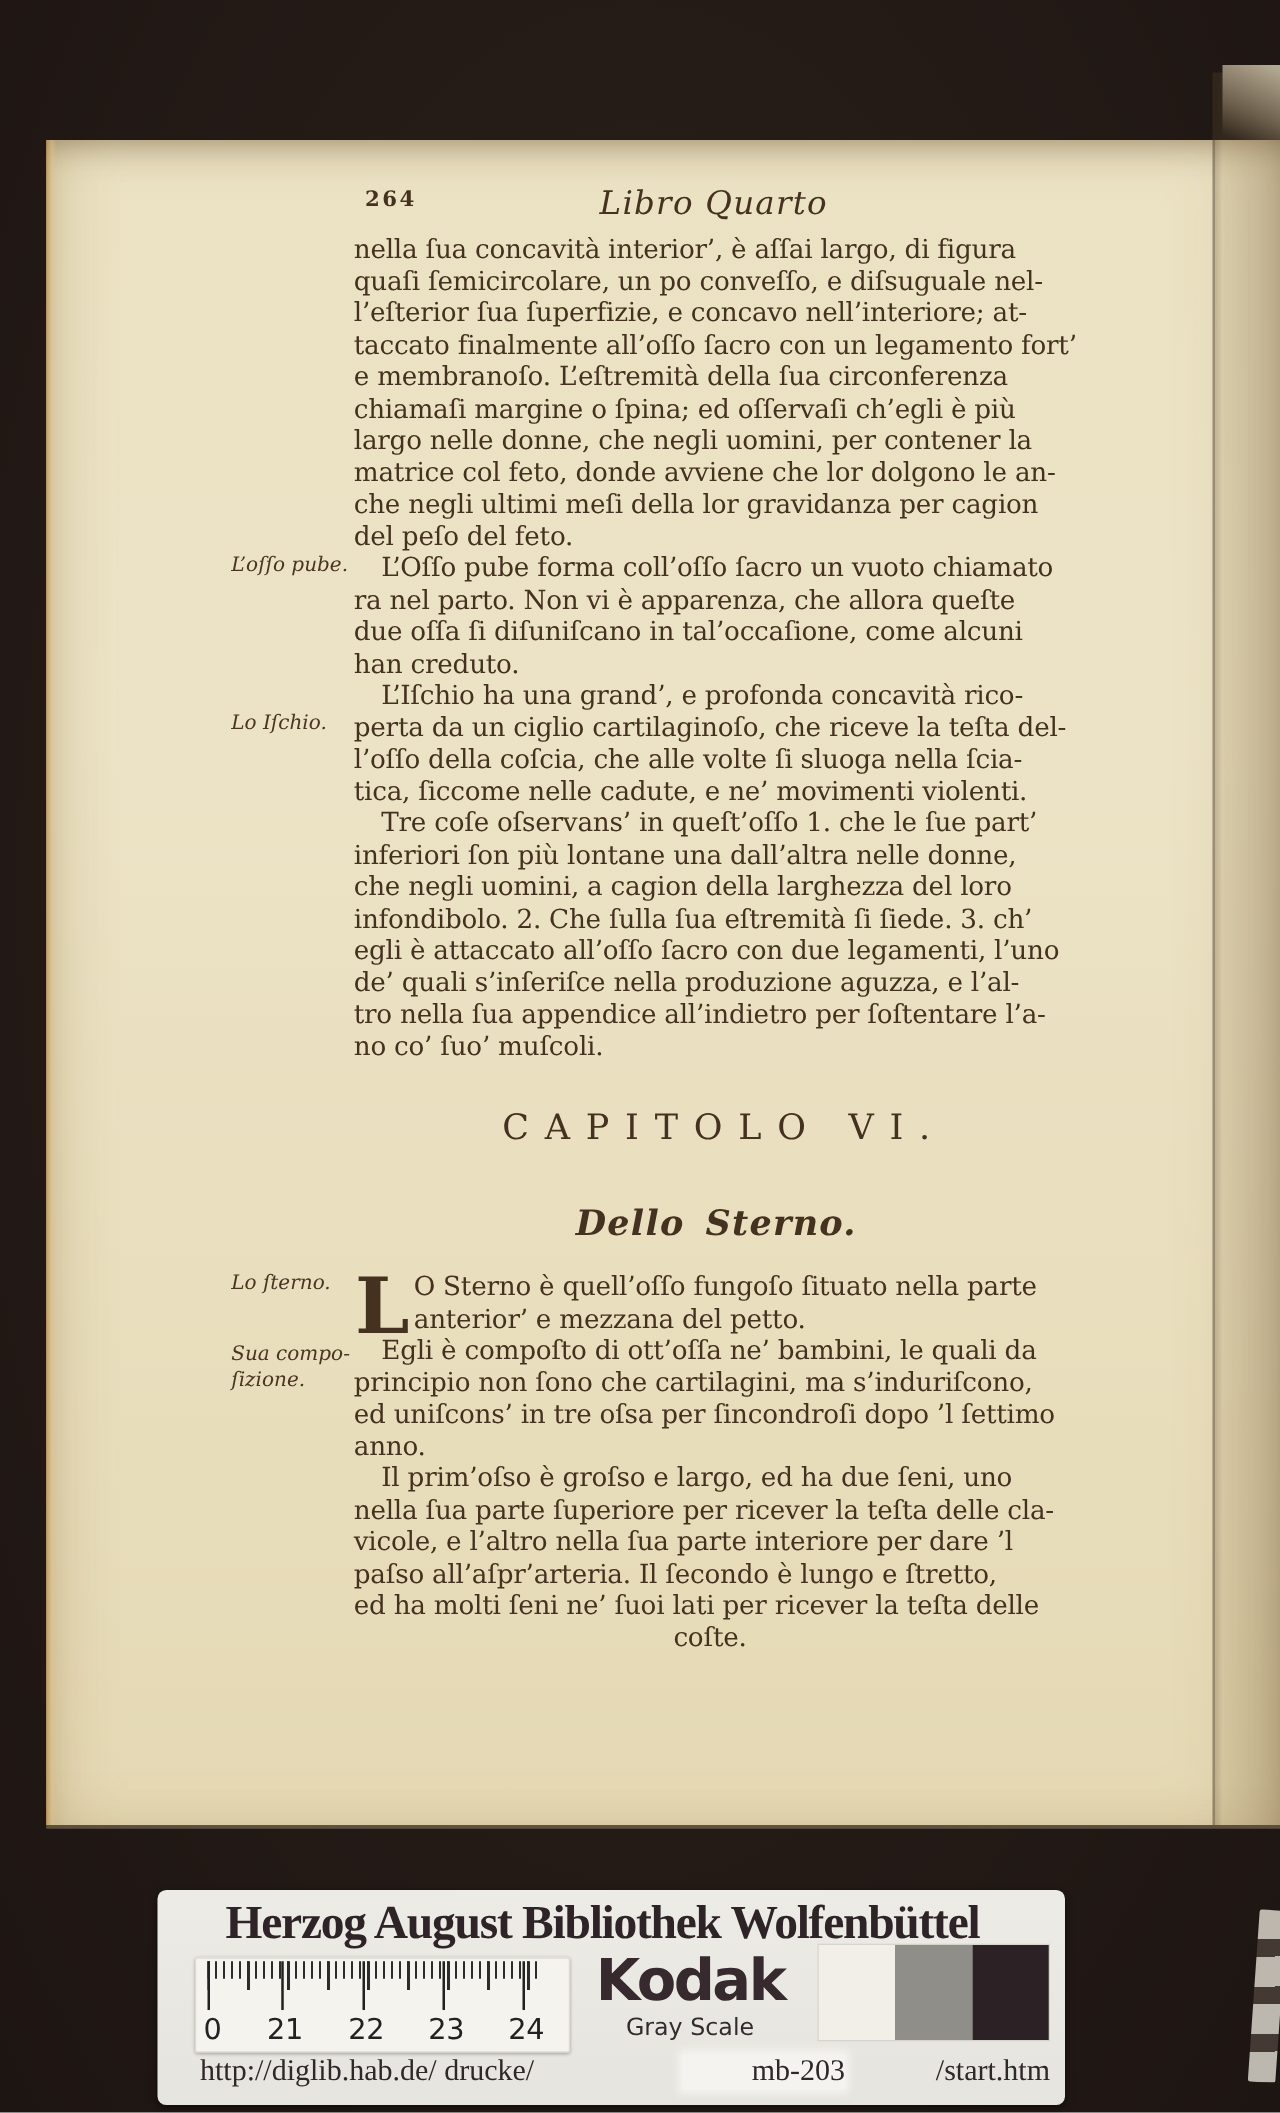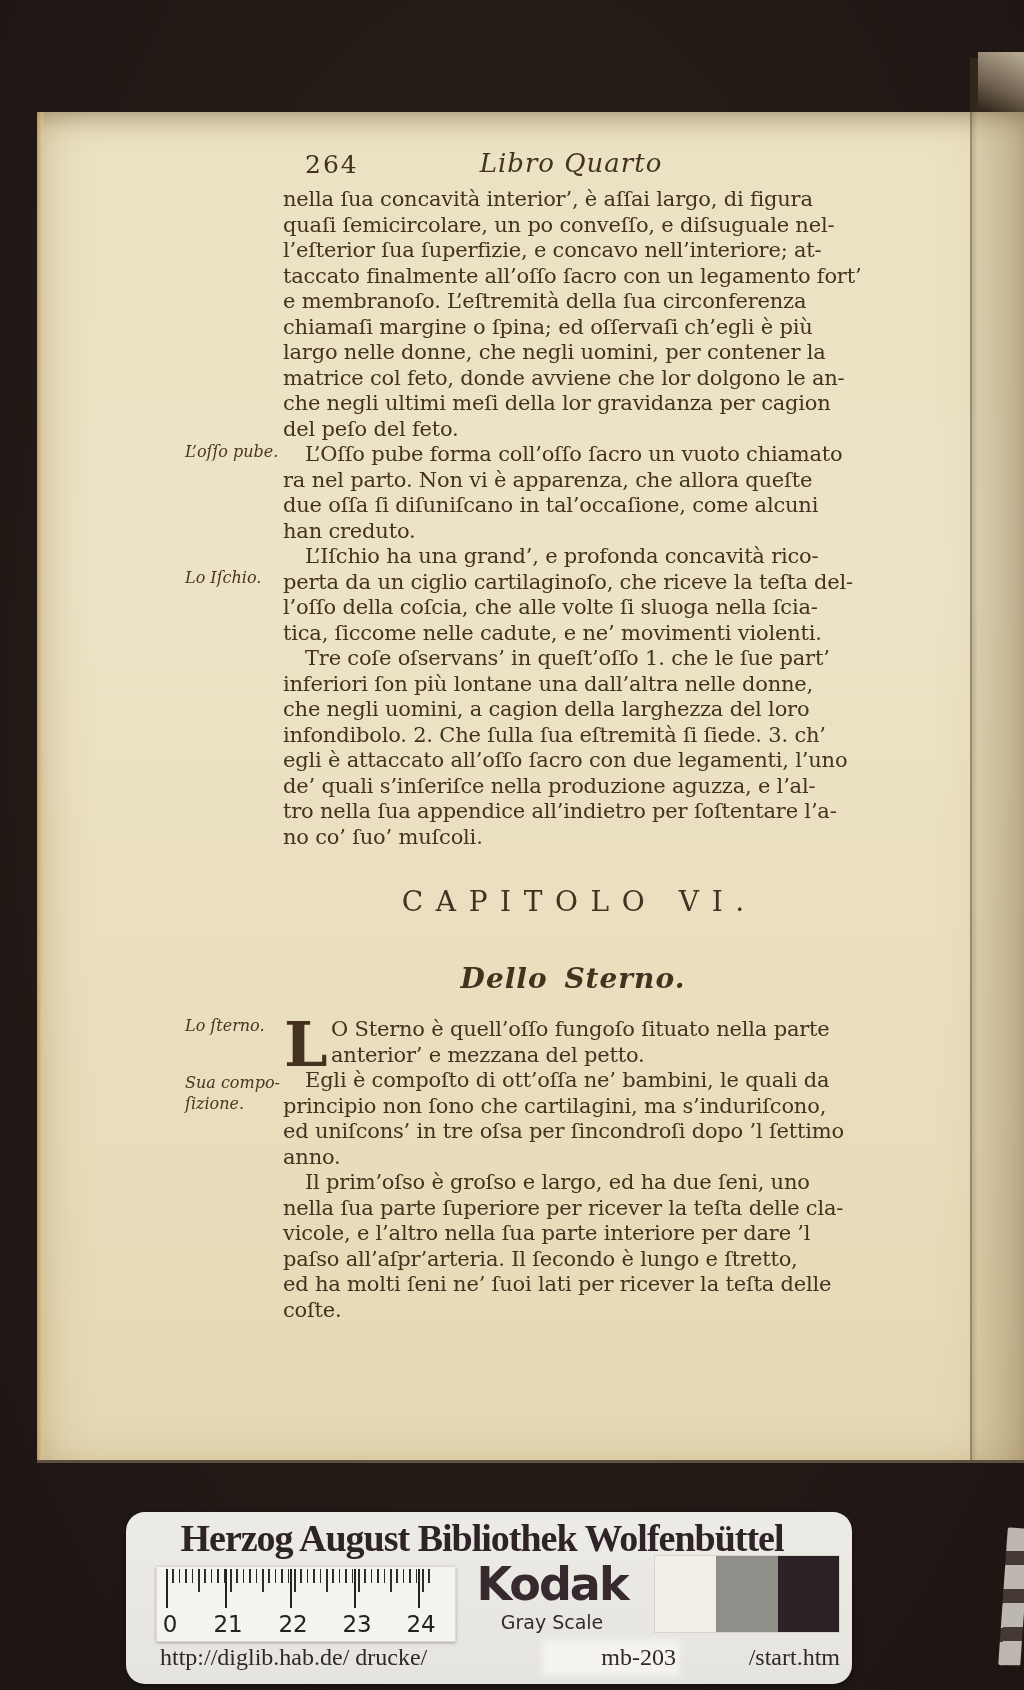--- a/index.html
+++ b/index.html
@@ -35,49 +35,49 @@
     background:linear-gradient(205deg,#b3a892 5%, #6d5f4c 60%, rgba(60,48,36,0) 95%);
   }
   .edge-stickers{
     position:absolute;right:-1px;width:22px;height:138px;top:1528px;
     background:repeating-linear-gradient(175deg,#d9d4ca 0 24px, #4a4038 24px 38px);
     opacity:.85;border-radius:2px;transform:rotate(4deg);
   }
 
   
   .pg-header{position:absolute;top:36px;left:246px;width:576px;height:34px;}
-  .pg-num{position:absolute;left:22px;top:2px;font-size:25px;letter-spacing:2px;}
+  .pg-num{position:absolute;left:9px;top:2px;font-size:17px;letter-spacing:2px;font-weight:bold;}
   .run-title{position:absolute;left:0;right:0;text-align:center;font-style:italic;font-size:26px;letter-spacing:1px;}
 
   .column{position:absolute;left:246px;top:75px;width:580px;}
   .bl{height:25.5px;line-height:25.5px;font-size:21px;white-space:nowrap;letter-spacing:-0.2px;}
   .bl.ind{padding-left:22px;}
   .bl.dc{padding-left:48px;}
-  .bl.cw{text-align:left;padding-right:10px;}
+  .bl.cw{text-align:center;padding-right:10px;}
 
   .heading{margin-top:30px;height:44px;line-height:44px;text-align:center;
     font-size:28px;letter-spacing:.45em;text-indent:.45em;}
   .subheading{margin-top:36px;height:38px;line-height:38px;text-align:center;
     font-style:italic;font-size:28px;letter-spacing:1px;word-spacing:6px;font-weight:bold;}
   .lines-b{margin-top:19px;}
 
   .drop-cap{position:absolute;left:247px;top:904px;font-size:62px;line-height:58px;font-weight:bold;}
 
   .margin-note{position:absolute;left:148px;width:104px;font-style:italic;font-size:16px;
     line-height:21px;white-space:pre-line;color:#4a3523;}
   .note-1{top:329px;}
   .note-2{top:455px;}
   .note-3{top:903px;}
   .note-4{top:960px;}
 
   
   .card{
     position:absolute;left:126px;top:1512px;width:726px;height:172px;
     background:linear-gradient(180deg,#edebe5,#e6e4de);
-    border-radius:19px;box-shadow:0 2px 6px rgba(0,0,0,.5);
+    border-radius:7px;box-shadow:0 2px 6px rgba(0,0,0,.5);
     color:#2e2428;
   }
   .card-title{position:absolute;top:4px;left:0;right:14px;text-align:center;
     font-family:"Liberation Serif", serif;font-weight:bold;font-size:38px;letter-spacing:-1px;}
   .ruler{
     position:absolute;left:30px;top:54px;width:300px;height:76px;
     background:#f5f3ed;border-radius:2px;box-shadow:0 1px 3px rgba(0,0,0,.3), inset 0 0 0 1px #dddbd3;
   }
   .ticks-minor{position:absolute;left:10px;top:3px;width:266px;height:14px;
     background:repeating-linear-gradient(90deg,#2c2c2c 0 1.6px, rgba(0,0,0,0) 1.6px 6.4px);}

